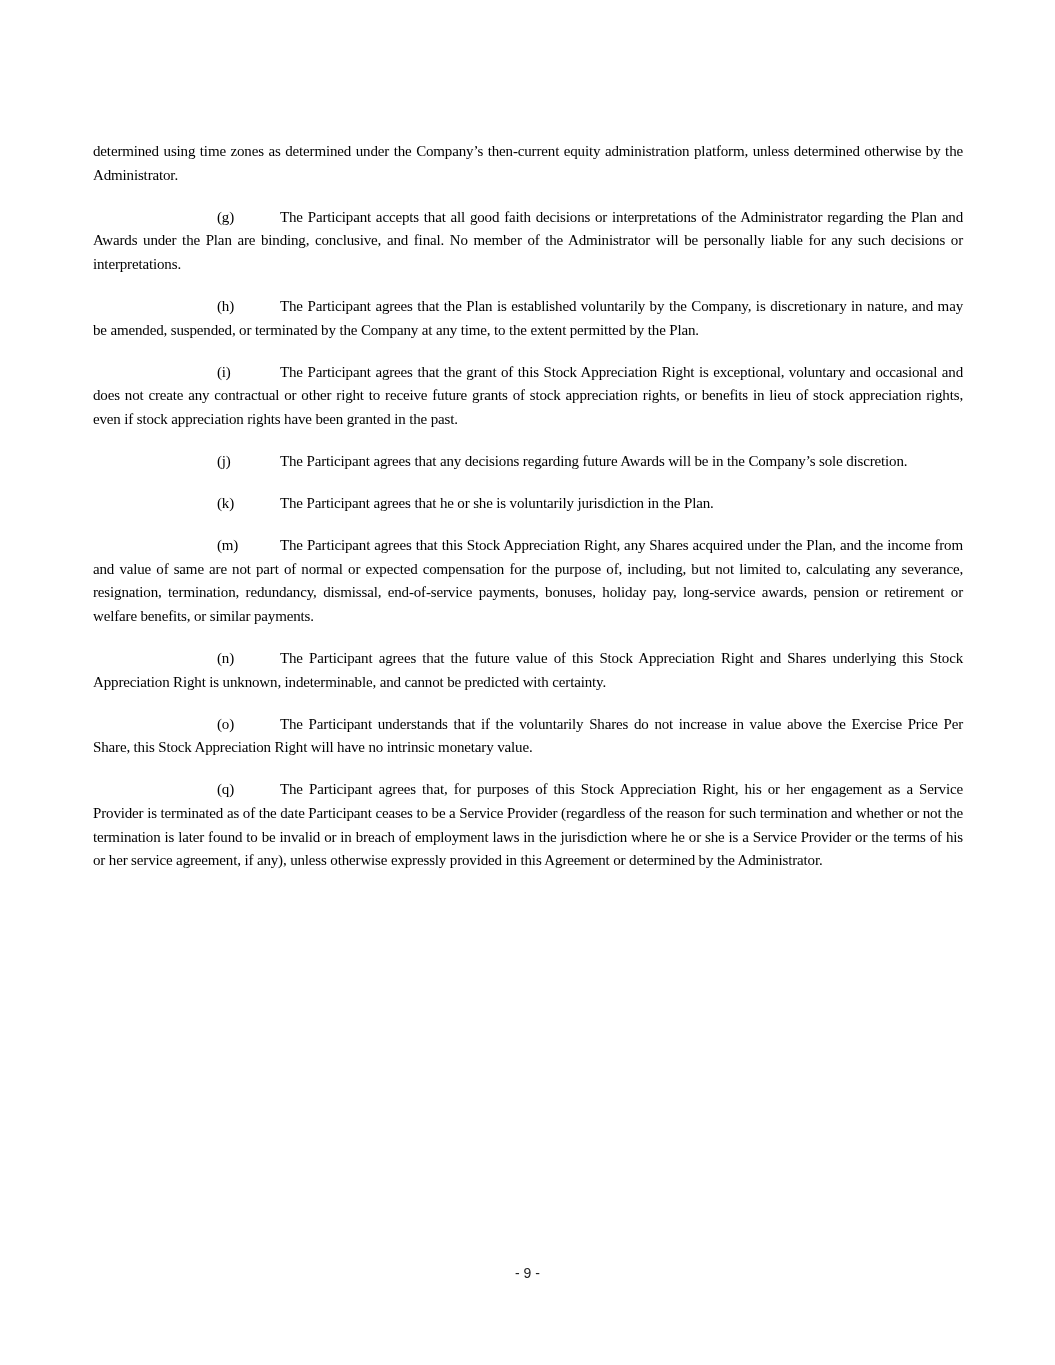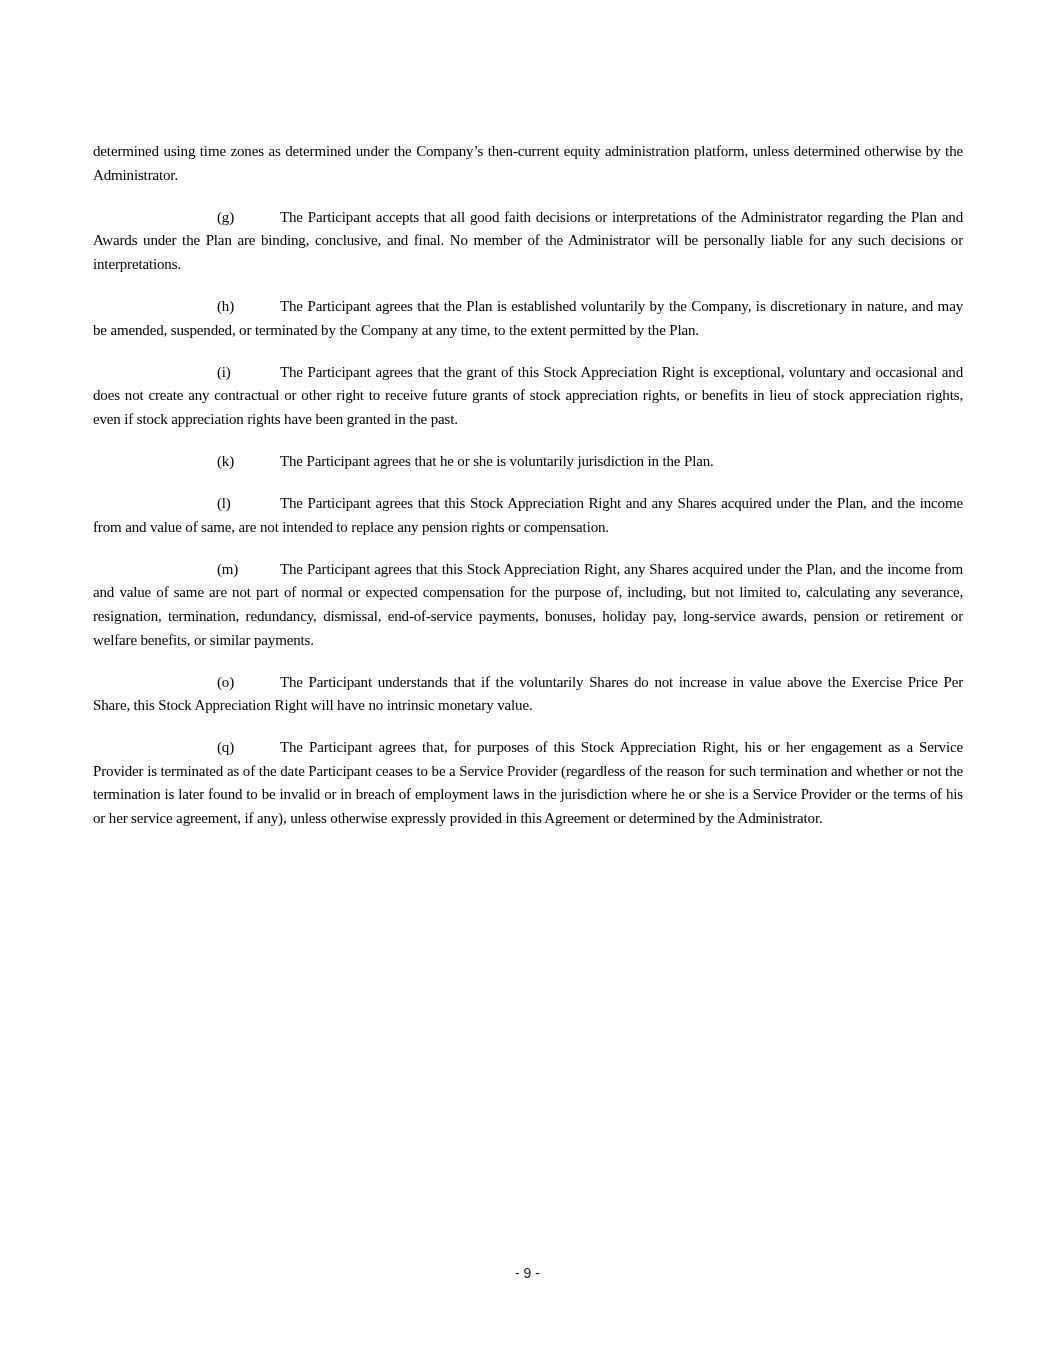--- a/index.html
+++ b/index.html
@@ -53,27 +53,28 @@
 
 <div class="page">
   <p class="para">determined using time zones as determined under the Company’s then-current equity administration platform, unless determined otherwise by the Administrator.</p>
 
   <p class="para"><span class="indent"></span><span class="label">(g)</span><span>The Participant accepts that all good faith decisions or interpretations of the Administrator regarding the Plan and Awards under the Plan are binding, conclusive, and final.  No member of the Administrator will be personally liable for any such decisions or interpretations.</span></p>
 
   <p class="para"><span class="indent"></span><span class="label">(h)</span><span>The Participant agrees that the Plan is established voluntarily by the Company, is discretionary in nature, and may be amended, suspended, or terminated by the Company at any time, to the extent permitted by the Plan.</span></p>
 
   <p class="para"><span class="indent"></span><span class="label">(i)</span><span>The Participant agrees that the grant of this Stock Appreciation Right is exceptional, voluntary and occasional and does not create any contractual or other right to receive future grants of stock appreciation rights, or benefits in lieu of stock appreciation rights, even if stock appreciation rights have been granted in the past.</span></p>
 
+  <p class="para"><span class="indent"></span><span class="label">(j)</span><span>The Participant agrees that any decisions regarding future Awards will be in the Company’s sole discretion.</span></p>
 
   <p class="para"><span class="indent"></span><span class="label">(k)</span><span>The Participant agrees that he or she is voluntarily jurisdiction in the Plan.</span></p>
 
-  <p class="para"><span class="indent"></span><span class="label">(l)</span><span>The Participant agrees that this Stock Appreciation Right and any Shares acquired under the Plan, and the income from and value of same, are not intended to replace any pension rights or compensation.</span></p>
 
   <p class="para"><span class="indent"></span><span class="label">(m)</span><span>The Participant agrees that this Stock Appreciation Right, any Shares acquired under the Plan, and the income from and value of same are not part of normal or expected compensation for the purpose of, including, but not limited to, calculating any severance, resignation, termination, redundancy, dismissal, end-of-service payments, bonuses, holiday pay, long-service awards, pension or retirement or welfare benefits, or similar payments.</span></p>
 
+  <p class="para"><span class="indent"></span><span class="label">(n)</span><span>The Participant agrees that the future value of this Stock Appreciation Right and Shares underlying this Stock Appreciation Right is unknown, indeterminable, and cannot be predicted with certainty.</span></p>
 
   <p class="para"><span class="indent"></span><span class="label">(o)</span><span>The Participant understands that if the voluntarily Shares do not increase in value above the Exercise Price Per Share, this Stock Appreciation Right will have no intrinsic monetary value.</span></p>
 
 
   <p class="para"><span class="indent"></span><span class="label">(q)</span><span>The Participant agrees that, for purposes of this Stock Appreciation Right, his or her engagement as a Service Provider is terminated as of the date Participant ceases to be a Service Provider (regardless of the reason for such termination and whether or not the termination is later found to be invalid or in breach of employment laws in the jurisdiction where he or she is a Service Provider or the terms of his or her service agreement, if any), unless otherwise expressly provided in this Agreement or determined by the Administrator.</span></p>
 </div>
 
 <div class="footer">- 9 -</div>
 
 </body></html>

